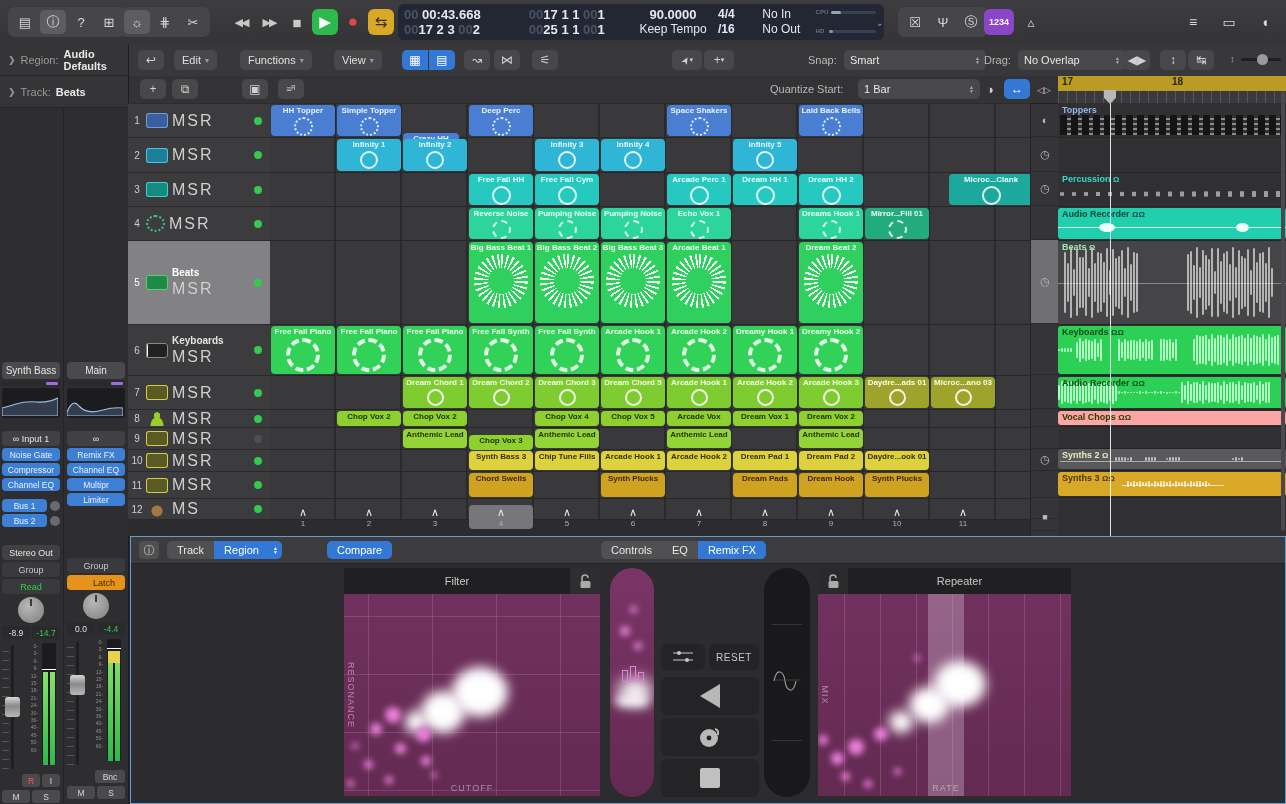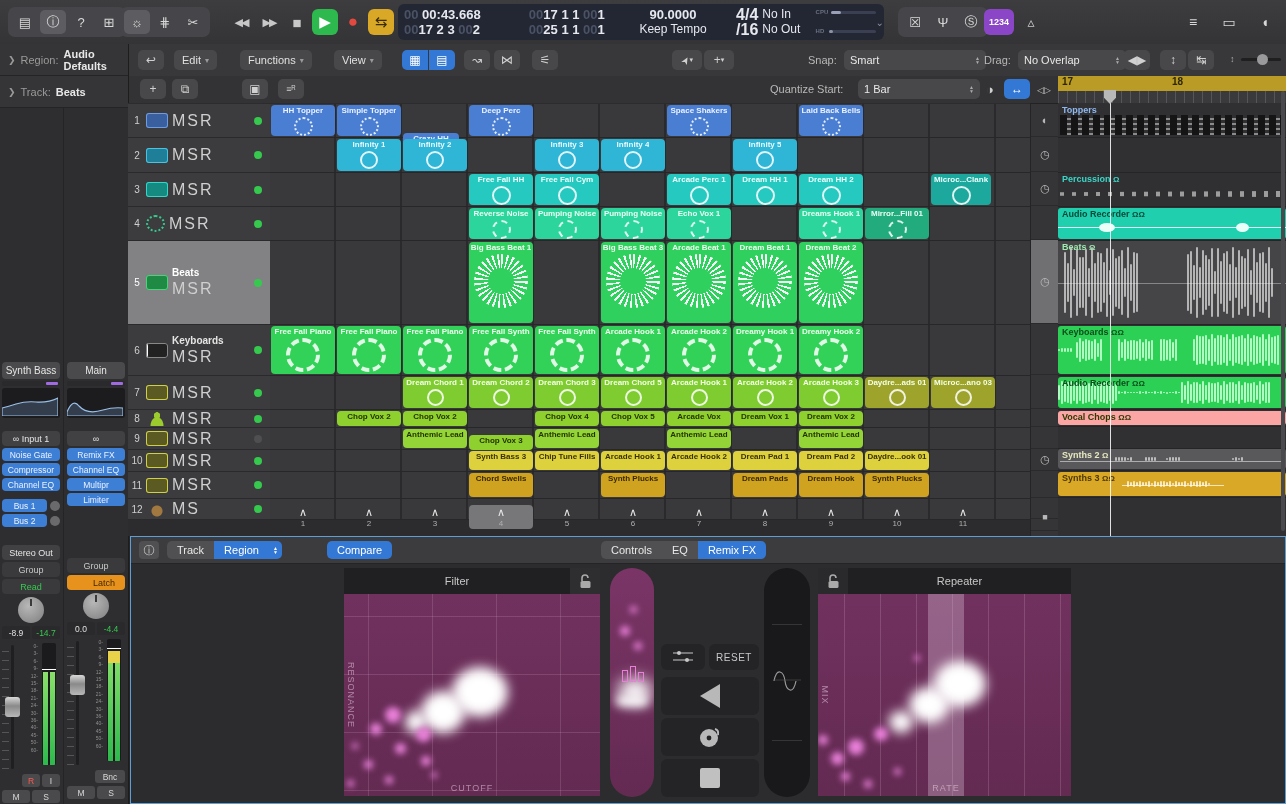--- a/index.html
+++ b/index.html
@@ -174,21 +174,21 @@
         <div><span class="lcd-dim">00</span><span>17 2 3</span> <span class="lcd-dim">00</span><span>2</span></div>
       </div>
       <div class="lcd-col" style="width:108px;font-size:13px;">
         <div><span class="lcd-dim">00</span><span>17 1 1</span> <span class="lcd-dim">00</span><span>1</span></div>
         <div><span class="lcd-dim">00</span><span>25 1 1</span> <span class="lcd-dim">00</span><span>1</span></div>
       </div>
       <div class="lcd-col" style="width:98px;align-items:center;font-size:13px;">
         <div>90.0000</div>
         <div class="lcd-small">Keep Tempo</div>
       </div>
-      <div class="lcd-col" style="width:44px;align-items:flex-end;font-size:16px;">
+      <div class="lcd-col" style="width:44px;align-items:flex-start;font-size:12px;">
         <div>4/4</div>
         <div>/16</div>
       </div>
       <div class="lcd-col lcd-small" style="width:58px;padding-left:4px;">
         <div>No In</div>
         <div>No Out</div>
       </div>
       <div class="lcd-col" style="width:60px;gap:4px;">
         <div class="row" style="gap:3px;">
             <span class="lcd-meterlbl">CPU</span>
@@ -668,21 +668,21 @@
         <div class="ring" style="height: 15px; width: 15px; margin-top: 2px;"></div>
       </div>
       <div class="cell" style="left: 605px; top: 71px; width: 64px; height: 30px; background: rgb(37, 201, 192); color: rgb(234, 255, 252);">
         <div class="cl">Dream HH 1</div>
         <div class="ring" style="height: 15px; width: 15px; margin-top: 2px;"></div>
       </div>
       <div class="cell" style="left: 671px; top: 71px; width: 64px; height: 30px; background: rgb(37, 201, 192); color: rgb(234, 255, 252);">
         <div class="cl">Dream HH 2</div>
         <div class="ring" style="height: 15px; width: 15px; margin-top: 2px;"></div>
       </div>
-      <div class="cell" style="left: 803px; top: 71px; width: 60px; height: 30px; background: rgb(29, 168, 158); color: rgb(234, 255, 252);">
+      <div class="cell" style="left: 821px; top: 71px; width: 84px; height: 30px; background: rgb(29, 168, 158); color: rgb(234, 255, 252);">
         <div class="cl">Microc...Clank</div>
         <div class="ring" style="height: 15px; width: 15px; margin-top: 2px;"></div>
       </div>
       <div class="cell" style="left: 341px; top: 105px; width: 64px; height: 30px; background: rgb(43, 213, 155); color: rgb(234, 255, 246);">
         <div class="cl">Reverse Noise</div>
         <div class="ring dashed" style="height: 15px; width: 15px; margin-top: 2px;"></div>
       </div>
       <div class="cell" style="left: 407px; top: 105px; width: 64px; height: 30px; background: rgb(43, 213, 155); color: rgb(234, 255, 246);">
         <div class="cl">Pumping Noise</div>
         <div class="ring dashed" style="height: 15px; width: 15px; margin-top: 2px;"></div>
@@ -702,34 +702,34 @@
       <div class="cell" style="left: 737px; top: 105px; width: 64px; height: 30px; background: rgb(34, 171, 125); color: rgb(234, 255, 246);">
         <div class="cl">Mirror...Fill 01</div>
         <div class="ring dashed" style="height: 15px; width: 15px; margin-top: 2px;"></div>
       </div>
       <div class="cell" style="left: 341px; top: 139px; width: 64px; height: 80px; background: rgb(47, 208, 94); color: rgb(236, 255, 239);">
         <div class="cl">Big Bass Beat 1</div>
         <div class="burst" style="height: 54px; width: 54px; margin-top: 2px;">
           <i style="background: rgb(47, 208, 94);"></i>
         </div>
       </div>
+      <div class="cell" style="left: 407px; top: 139px; width: 64px; height: 80px; background: rgb(47, 208, 94); color: rgb(236, 255, 239);">
+        <div class="cl">Big Bass Beat 2</div>
+        <div class="burst" style="height: 54px; width: 54px; margin-top: 2px;">
+          <i style="background: rgb(47, 208, 94);"></i>
+        </div>
+      </div>
       <div class="cell" style="left: 473px; top: 139px; width: 64px; height: 80px; background: rgb(47, 208, 94); color: rgb(236, 255, 239);">
         <div class="cl">Big Bass Beat 3</div>
         <div class="burst" style="height: 54px; width: 54px; margin-top: 2px;">
           <i style="background: rgb(47, 208, 94);"></i>
         </div>
       </div>
       <div class="cell" style="left: 539px; top: 139px; width: 64px; height: 80px; background: rgb(47, 208, 94); color: rgb(236, 255, 239);">
         <div class="cl">Arcade Beat 1</div>
-        <div class="burst" style="height: 54px; width: 54px; margin-top: 2px;">
-          <i style="background: rgb(47, 208, 94);"></i>
-        </div>
-      </div>
-      <div class="cell" style="left: 605px; top: 139px; width: 64px; height: 80px; background: rgb(47, 208, 94); color: rgb(236, 255, 239);">
-        <div class="cl">Dream Beat 1</div>
         <div class="burst" style="height: 54px; width: 54px; margin-top: 2px;">
           <i style="background: rgb(47, 208, 94);"></i>
         </div>
       </div>
       <div class="cell" style="left: 671px; top: 139px; width: 64px; height: 80px; background: rgb(47, 208, 94); color: rgb(236, 255, 239);">
         <div class="cl">Dream Beat 2</div>
         <div class="burst" style="height: 54px; width: 54px; margin-top: 2px;">
           <i style="background: rgb(47, 208, 94);"></i>
         </div>
       </div>

